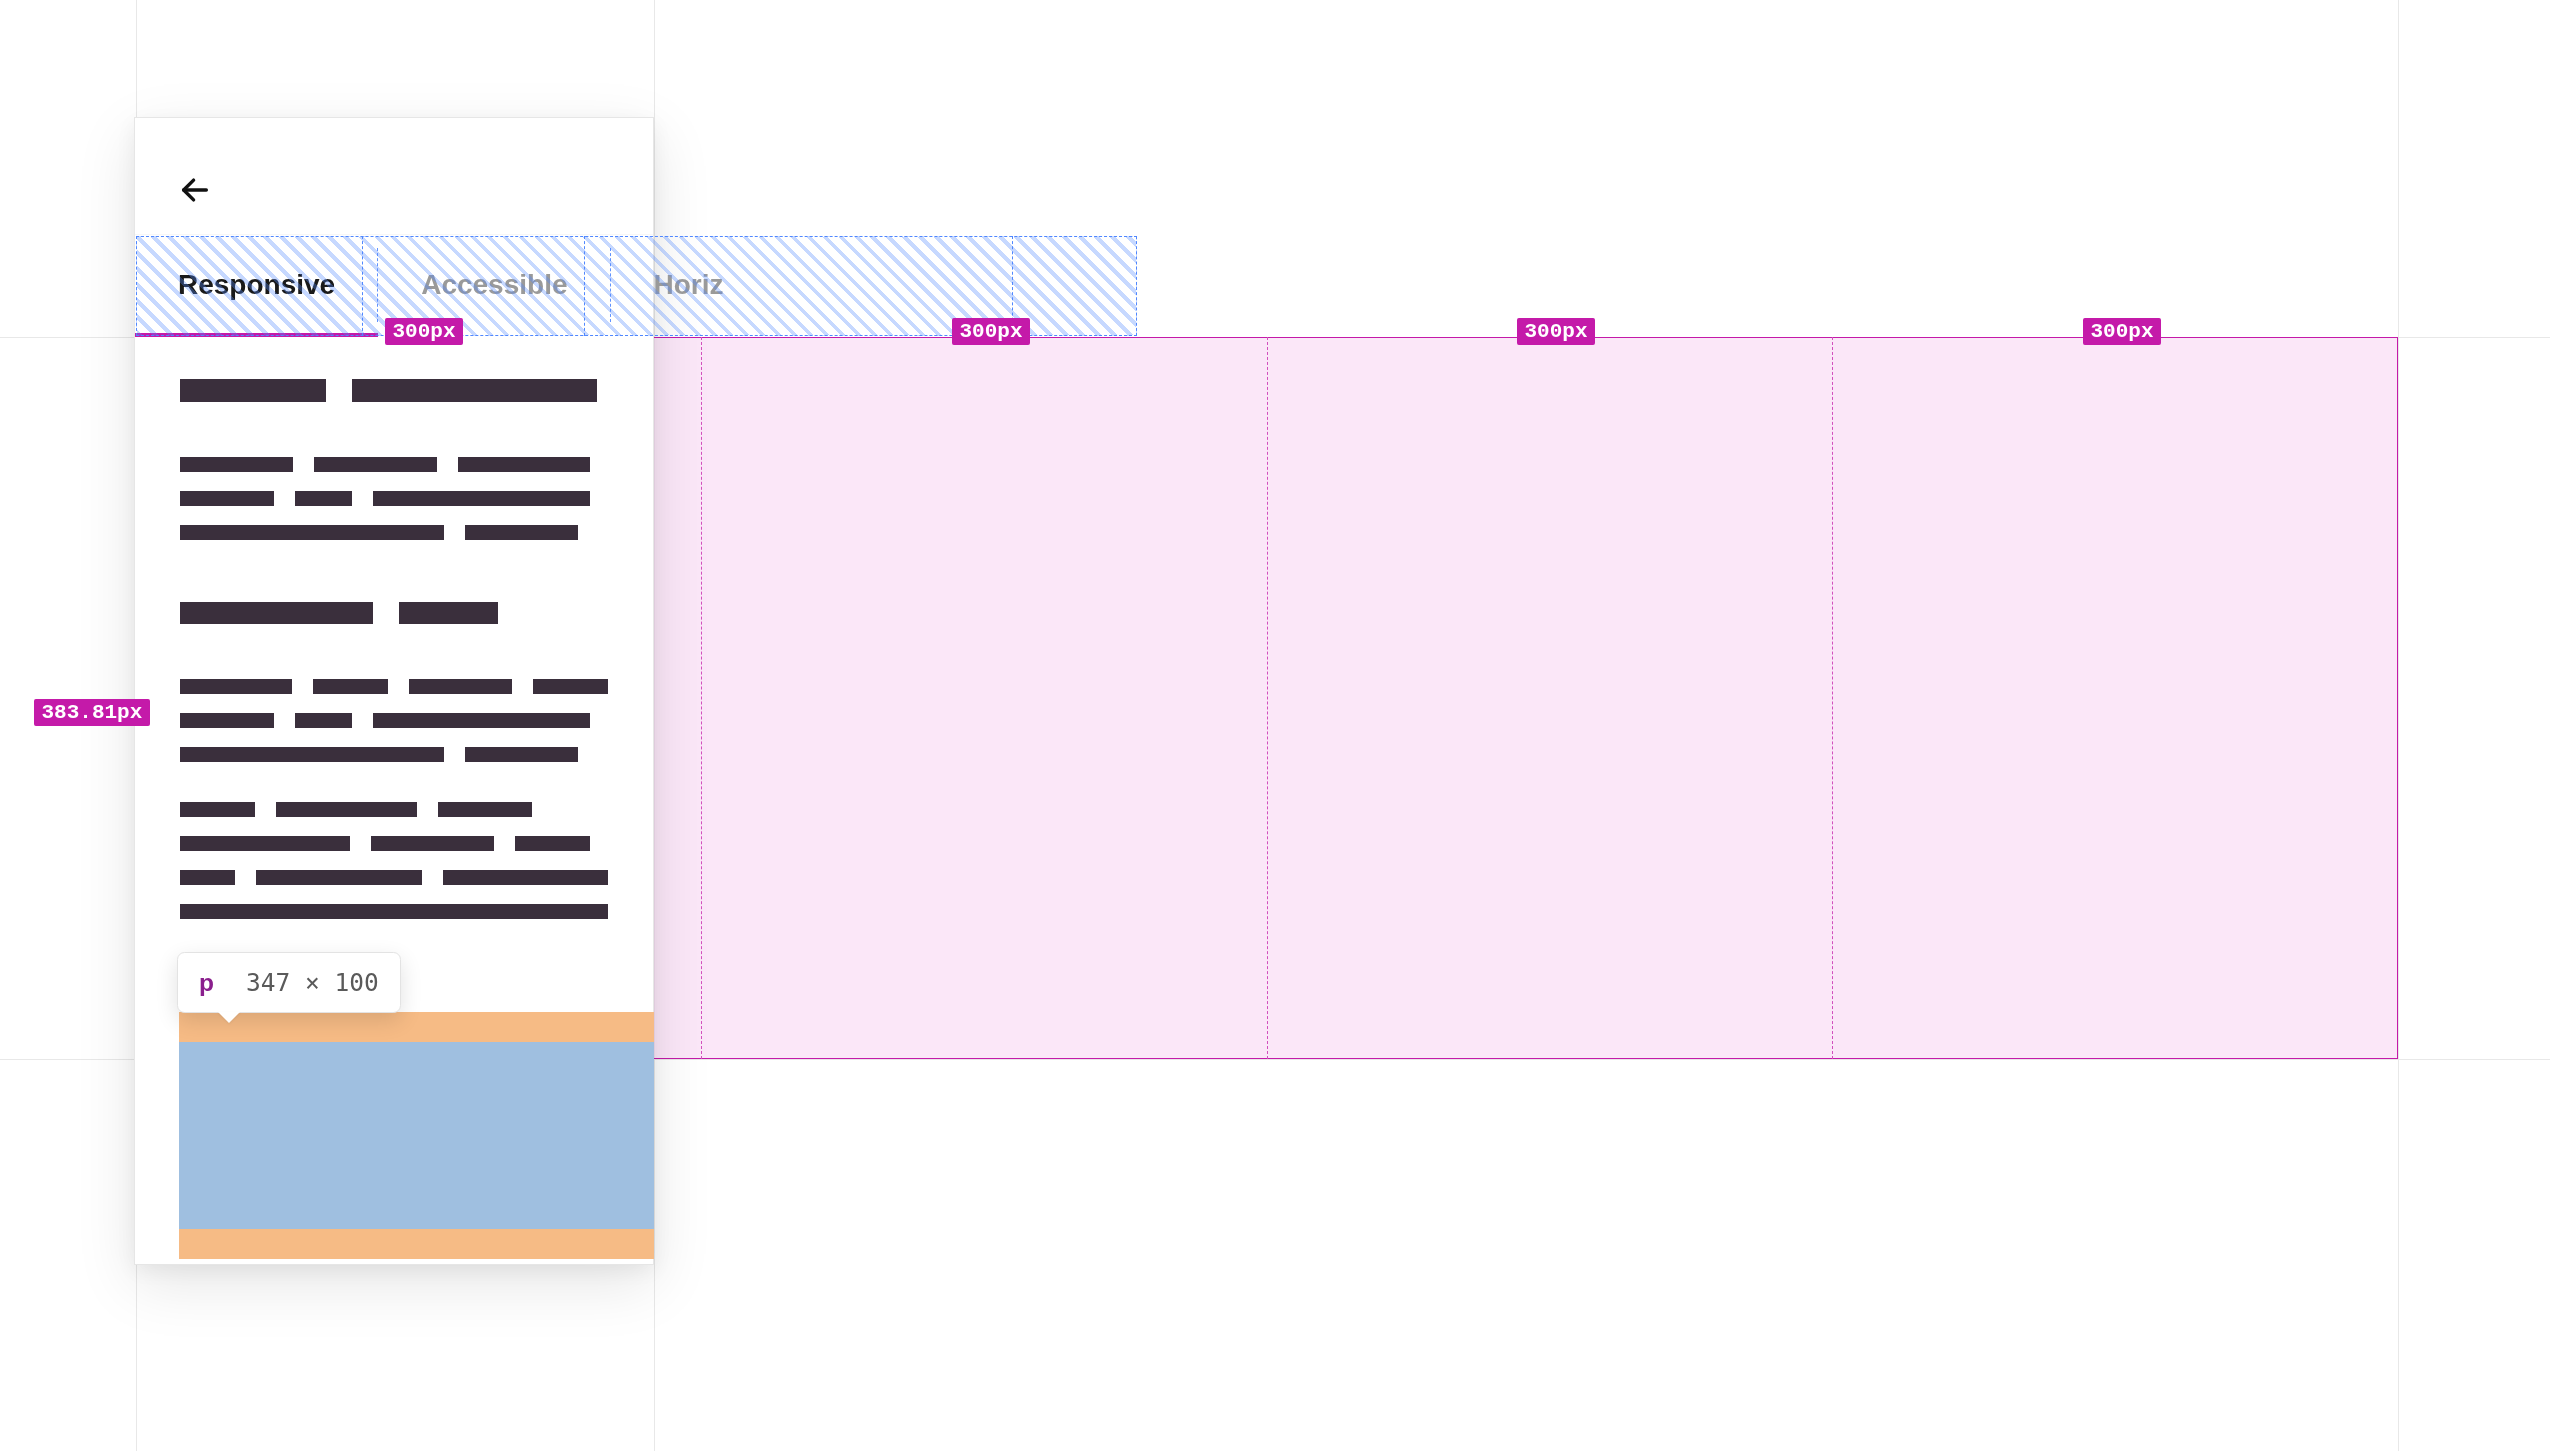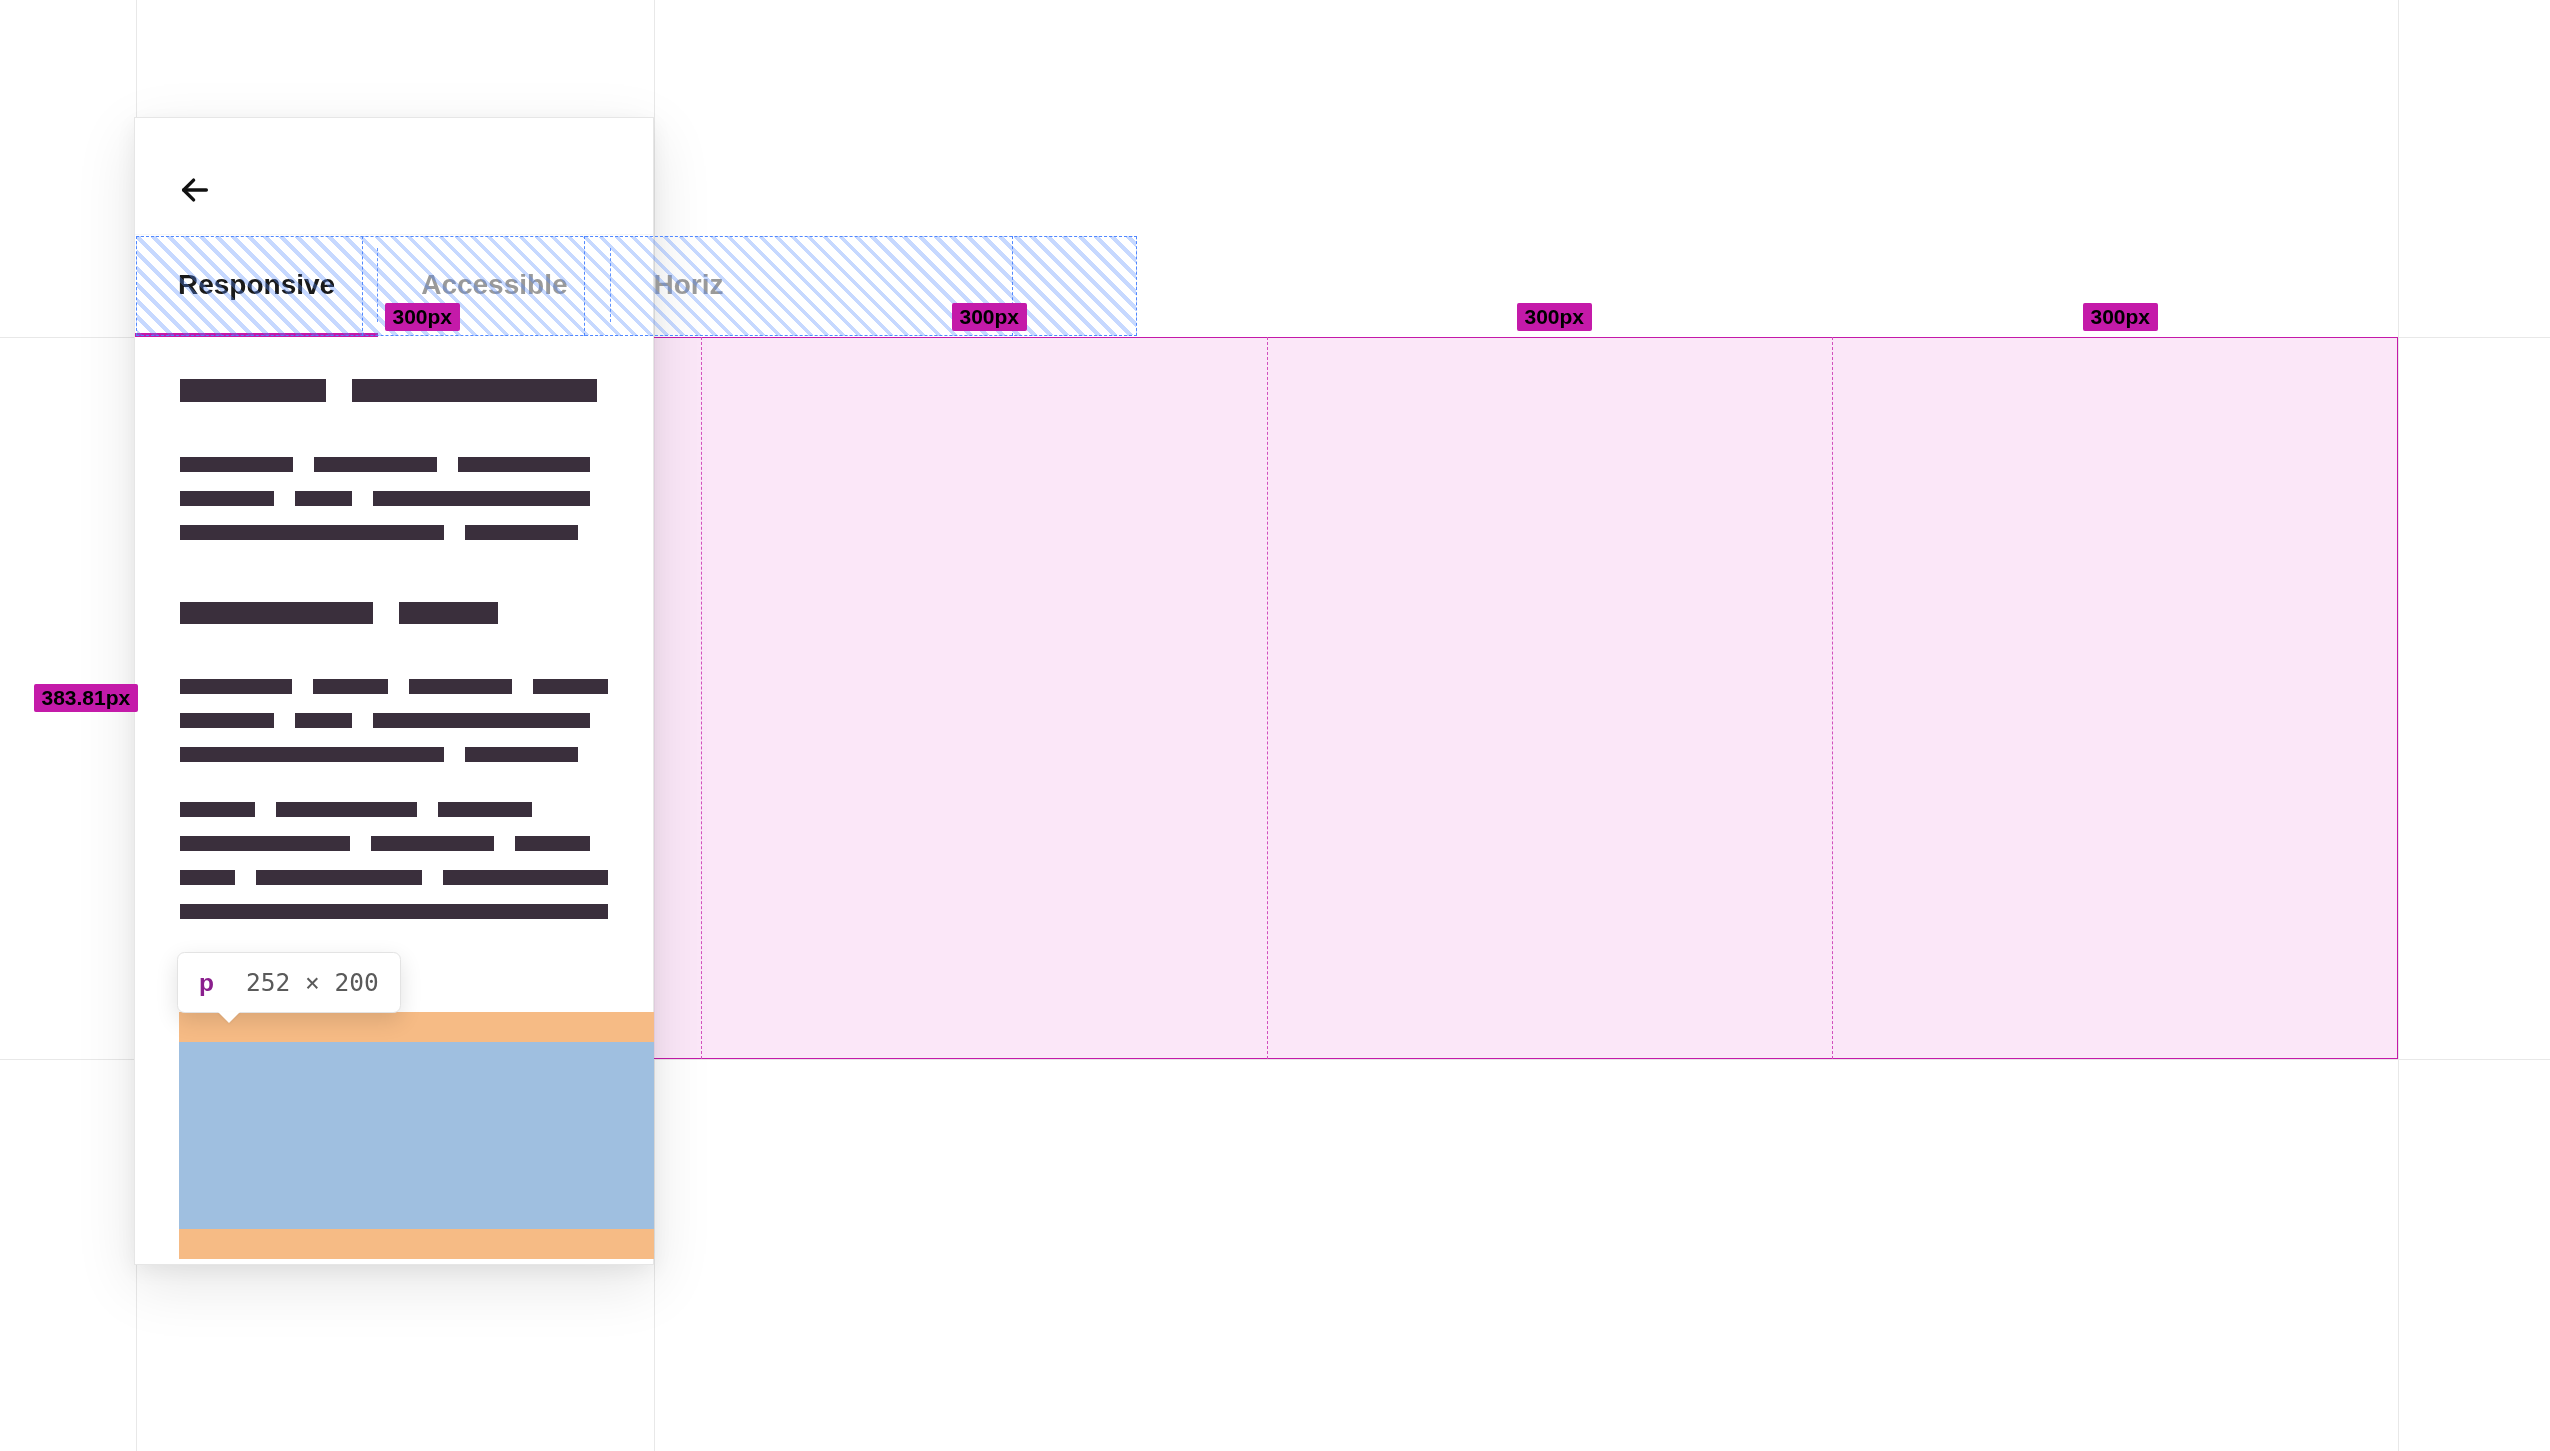--- a/index.html
+++ b/index.html
@@ -197,28 +197,29 @@
     top: 0; height: 100%;
     width: 0;
     border-left: 0.9px solid #e8e8e8;
     pointer-events: none;
   }
 
   
   .measure-label {
     position: absolute;
     background: #c41aa9;
-    color: #000000;
+    color: #ffffff;
     font-size: 21px;
     font-weight: 600;
     padding: 1.9px 7.5px;
     border-radius: 1.9px;
     white-space: nowrap;
     pointer-events: none;
-    font-family: Liberation Sans, sans-serif;
+    font-family: Liberation Mono, monospace;
+    margin-top: 15px;
   }
 
   
   .inspect-tooltip {
     position: absolute;
     background: #ffffff;
     border: 0.9px solid #e3e3e3;
     border-radius: 7.5px;
     box-shadow: 0 7.5px 22.6px rgba(0,0,0,0.12);
     padding: 15px 21px;
@@ -373,15 +374,15 @@
 
 <div class="measure-label" style="left:385px; top:303px; z-index:7">300px</div>
 <div class="measure-label" style="left:952px; top:303px; z-index:7">300px</div>
 <div class="measure-label" style="left:1517px; top:303px; z-index:7">300px</div>
 <div class="measure-label" style="left:2083px; top:303px; z-index:7">300px</div>
 
 <div class="measure-label" style="left:34px; top:684px; z-index:7">383.81px</div>
 
 <div class="inspect-tooltip" style="left:177px; top:952px; z-index:8">
   <span class="tag">p</span>
-  <span class="dims">252 × 200</span>
+  <span class="dims">347 × 100</span>
 </div>
 
 
 </body></html>

